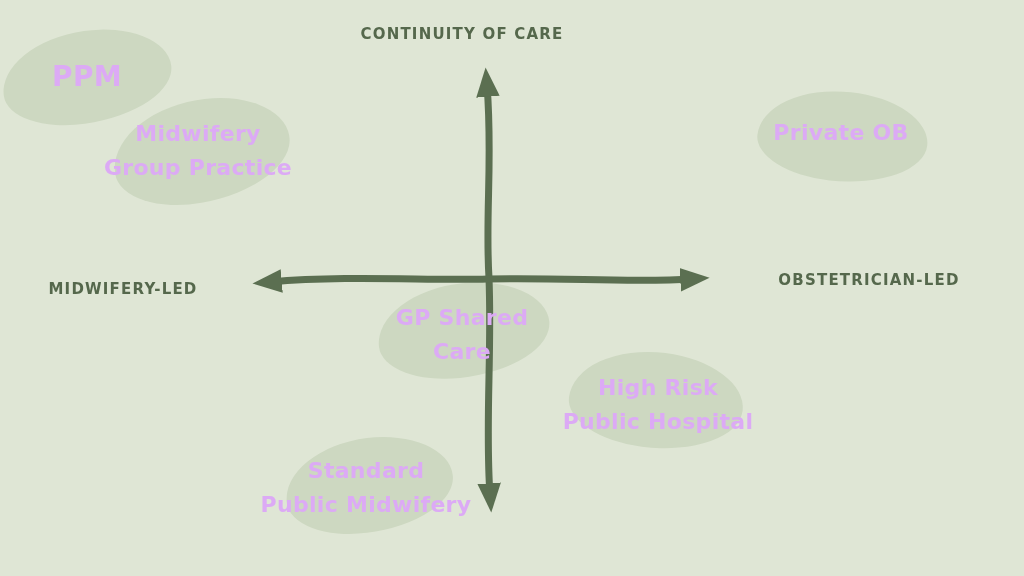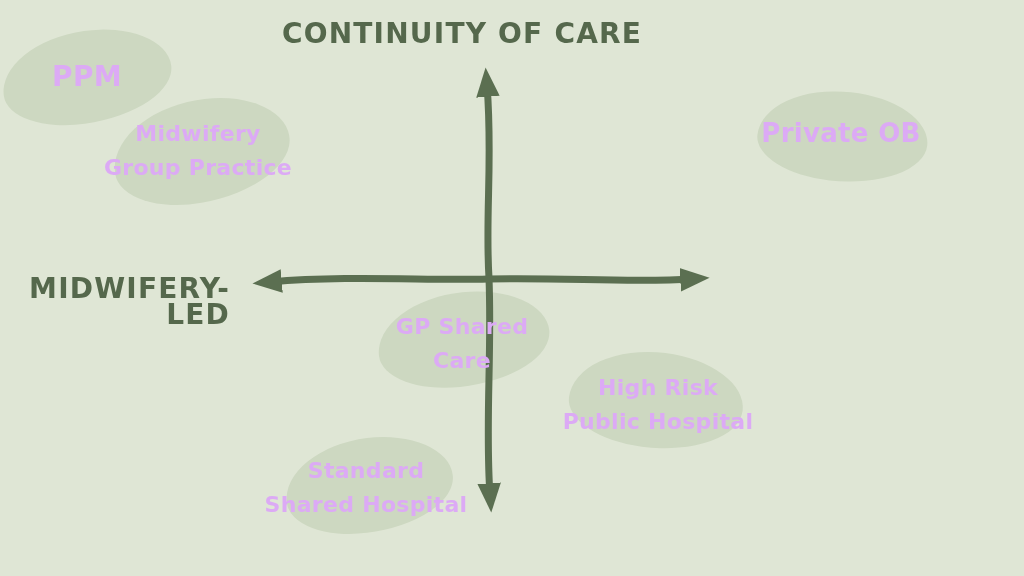--- a/index.html
+++ b/index.html
@@ -38,28 +38,28 @@
     stroke-linecap: round;
   }
   .arrow-fill { fill: var(--axis, #5b6f51); }
 
   
   .axis-label {
     position: absolute;
     z-index: 2;
     color: var(--axis-text);
     font-weight: bold;
-    font-size: 28px;
+    font-size: 15px;
     line-height: 26px;
     letter-spacing: 1.2px;
     text-align: center;
   }
   .axis-label-top    { left: 262px; top: 21px;  width: 400px; }
   .axis-label-bottom { left: 290px; top: 534px; width: 400px; }
-  .axis-label-left   { left: 0px;   top: 276px; width: 230px; text-align: right; }
+  .axis-label-left   { left: 8px;   top: 276px; width: 230px; }
   .axis-label-right  { left: 739px; top: 267px; width: 260px; }
 
   
   .item {
     position: absolute;
     text-align: center;
   }
   .item .blob {
     position: absolute;
     left: 50%; top: 50%;
@@ -79,24 +79,24 @@
   }
 
   .item-ppm { left: -13px; top: 59px; width: 200px; }
   .item-ppm .item-label { font-size: 28px; line-height: 36px; }
   .item-ppm .blob { width: 170px; height: 92px; transform: translate(-50%,-50%) rotate(-8deg); }
 
   .item-midwifery-group-practice { left: 88px; top: 117px; width: 220px; }
   .item-midwifery-group-practice .blob { width: 178px; height: 102px; transform: translate(-48%,-50%) rotate(-10deg); }
 
   .item-private-ob { left: 731px; top: 116px; width: 220px; }
-  .item-private-ob .item-label { font-size: 26px; line-height: 34px; }
+  .item-private-ob .item-label { font-size: 22px; line-height: 34px; }
   .item-private-ob .blob { width: 170px; height: 90px; transform: translate(-49%,-46%) rotate(6deg); }
 
-  .item-gp-shared-care { left: 362px; top: 310px; width: 200px; }
+  .item-gp-shared-care { left: 362px; top: 301px; width: 200px; }
   .item-gp-shared-care .blob { width: 172px; height: 94px; transform: translate(-49%,-55%) rotate(-6deg); }
 
   .item-high-risk-public-hospital { left: 538px; top: 371px; width: 240px; }
   .item-high-risk-public-hospital .blob { width: 174px; height: 96px; transform: translate(-51%,-55%) rotate(7deg); }
 
   .item-standard-public-hospital { left: 246px; top: 454px; width: 240px; }
   .item-standard-public-hospital .blob { width: 168px; height: 94px; transform: translate(-48%,-53%) rotate(-7deg); }
 </style>
 </head>
 <body>
@@ -108,20 +108,21 @@
       <marker id="arrowhead" viewBox="0 0 10 10" refX="4" refY="5" markerWidth="4.2" markerHeight="4.2" orient="auto-start-reverse">
         <path class="arrow-fill" d="M0,1 L10,5 L0,9 Z"></path>
       </marker>
     </defs>
     <path class="axis-path" d="M487,85 C493,160 485,215 489,278 C492,355 485,425 490,495" marker-start="url(#arrowhead)" marker-end="url(#arrowhead)"></path>
     <path class="axis-path" d="M270,282 C350,275 430,281 488,279 C560,277 630,283 692,279" marker-start="url(#arrowhead)" marker-end="url(#arrowhead)"></path>
   </svg>
 
   <div class="axis-label axis-label-top">CONTINUITY OF CARE</div>
   <div class="axis-label axis-label-left">MIDWIFERY-LED</div>
+  <div class="axis-label axis-label-right">OBSTETRICIAN-LED</div>
 
   <div class="item item-ppm">
     <div class="blob"></div>
     <div class="item-label">PPM</div>
   </div>
 
   <div class="item item-midwifery-group-practice">
     <div class="blob"></div>
     <div class="item-label">Midwifery
 Group Practice</div>
@@ -140,16 +141,16 @@
 
   <div class="item item-high-risk-public-hospital">
     <div class="blob"></div>
     <div class="item-label">High Risk
 Public Hospital</div>
   </div>
 
   <div class="item item-standard-public-hospital">
     <div class="blob"></div>
     <div class="item-label">Standard
-Shared Hospital</div>
+Public Midwifery</div>
   </div>
 
 </div>
 
 </body></html>

